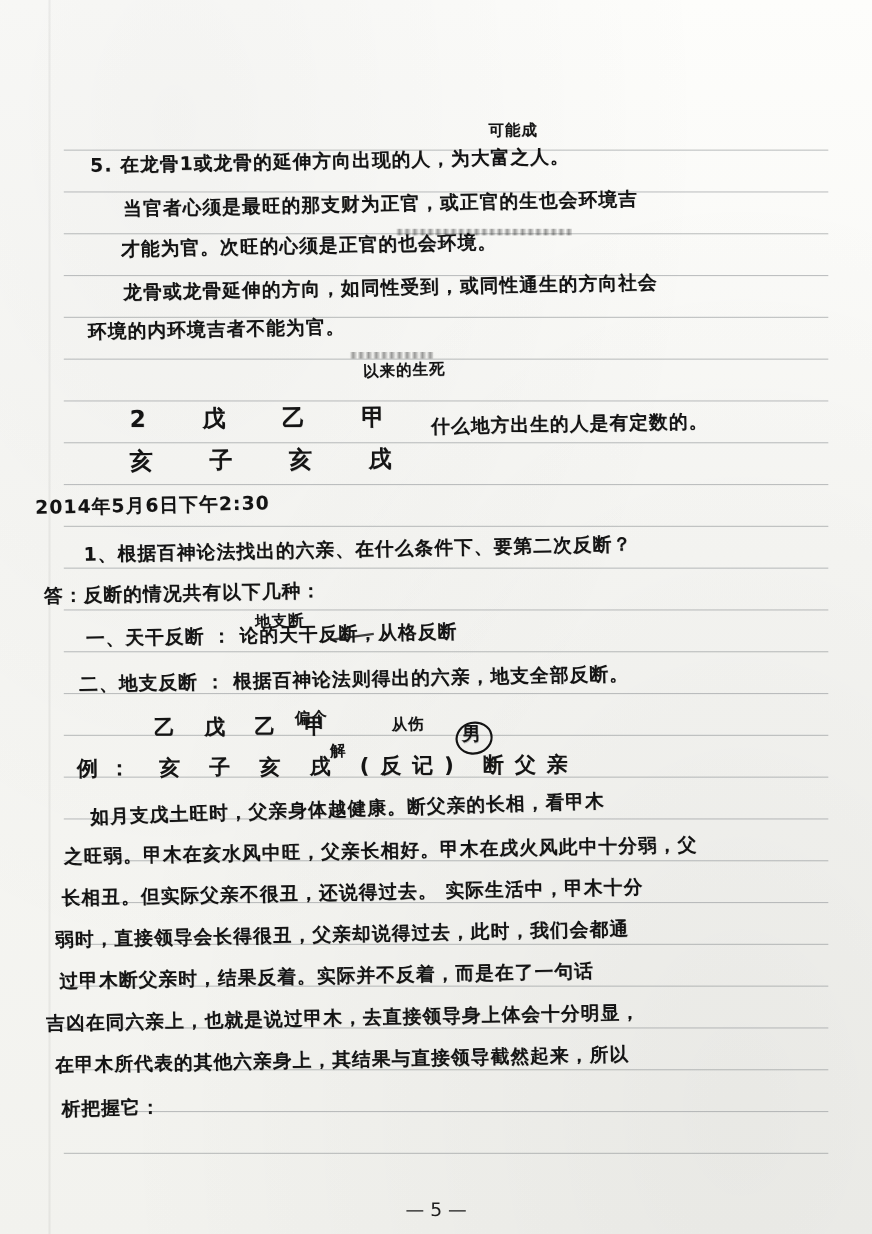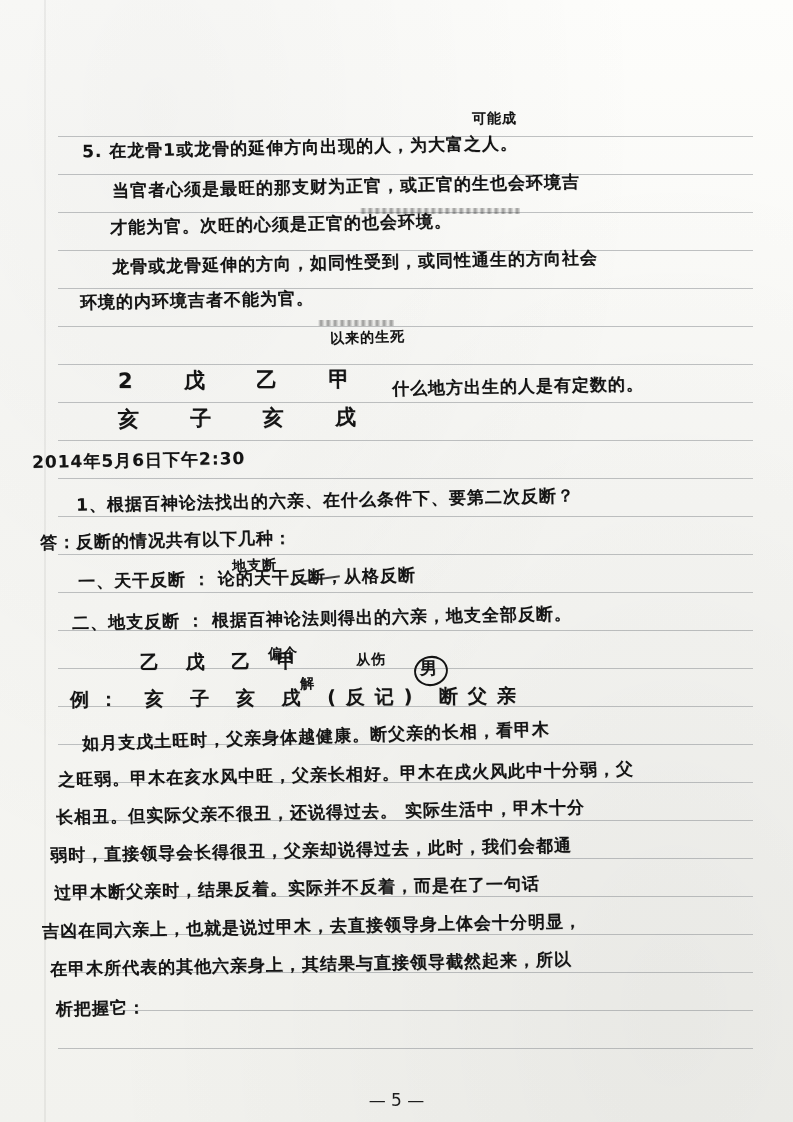--- a/index.html
+++ b/index.html
@@ -120,21 +120,21 @@
   <div class="rule" style="top:744px;"></div>
   <div class="rule" style="top:782px;"></div>
   <div class="rule" style="top:820px;"></div>
   <div class="rule" style="top:858px;"></div>
   <div class="rule" style="top:896px;"></div>
   <div class="rule" style="top:934px;"></div>
   <div class="rule" style="top:972px;"></div>
   <div class="rule" style="top:1010px;"></div>
   <div class="rule" style="top:1048px;"></div>
 
-  <div class="hw sz-s slant3 ink-dark" style="left:472px; top:112px;font-family:Liberation Mono, monospace;">可能成</div>
+  <div class="hw sz-s slant3 ink-dark" style="left:444px; top:112px;">可能成</div>
 
   <div class="hw sz-m slant1 ink-dark" style="left:82px; top:139px;">5. 在龙骨1或龙骨的延伸方向出现的人，为大富之人。</div>
 
   <div class="hw sz-m slant1 ink-dark" style="left:112px; top:178px;">当官者心须是最旺的那支财为正官，或正官的生也会环境吉</div>
   <div class="squiggle" style="left:360px; top:208px; width:160px;"></div>
 
   <div class="hw sz-m slant1 ink-dark" style="left:110px; top:216px;">才能为官。次旺的心须是正官的也会环境。</div>
 
   <div class="hw sz-m slant1 ink-dark" style="left:112px; top:254px;">龙骨或龙骨延伸的方向，如同性受到，或同性通生的方向社会</div>
 

